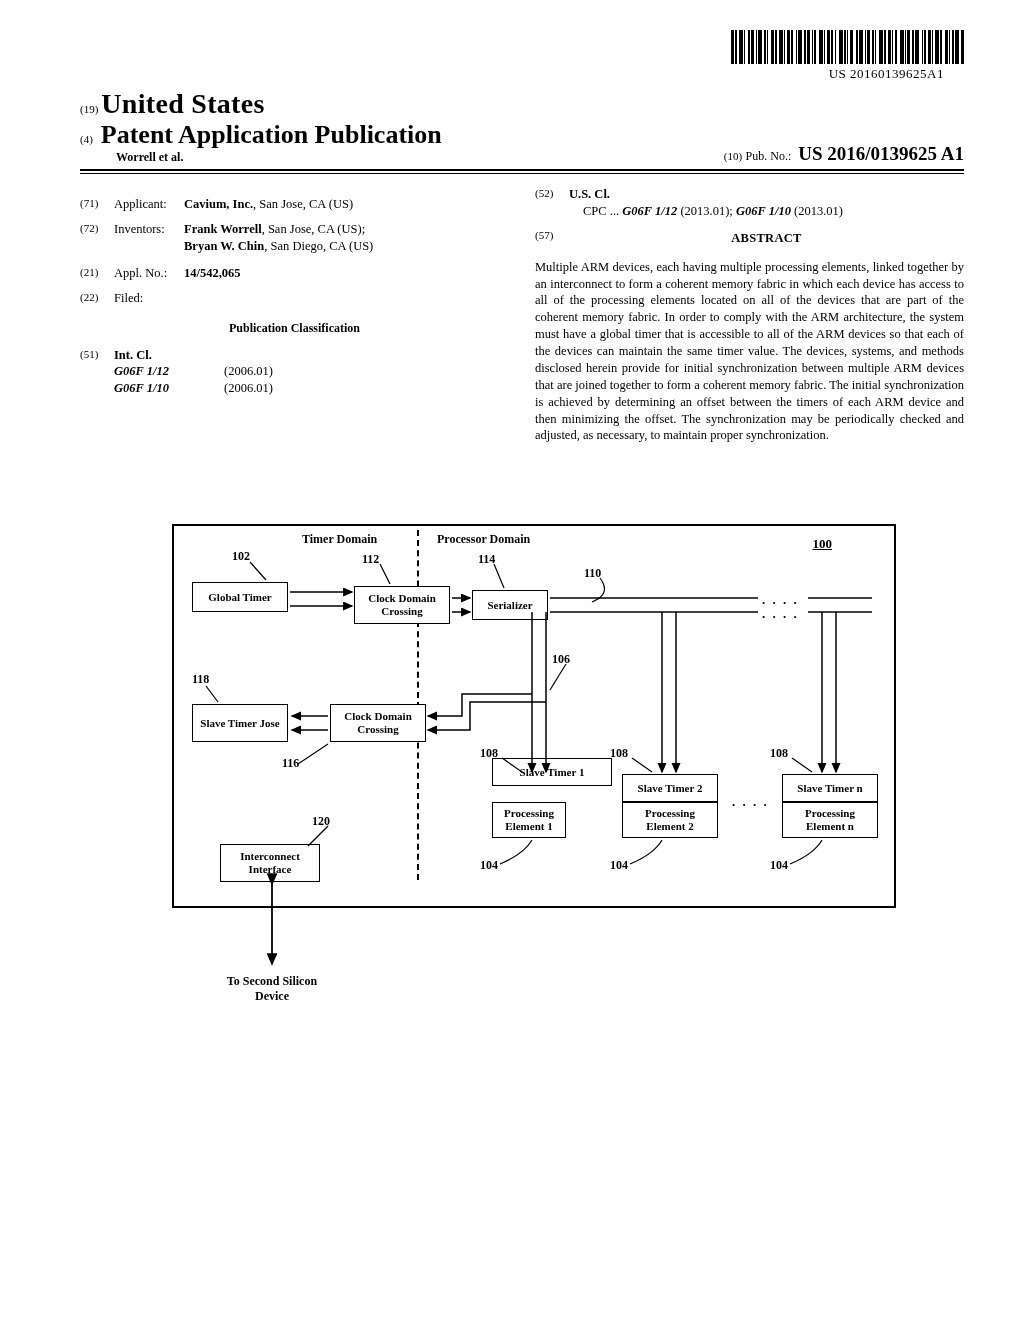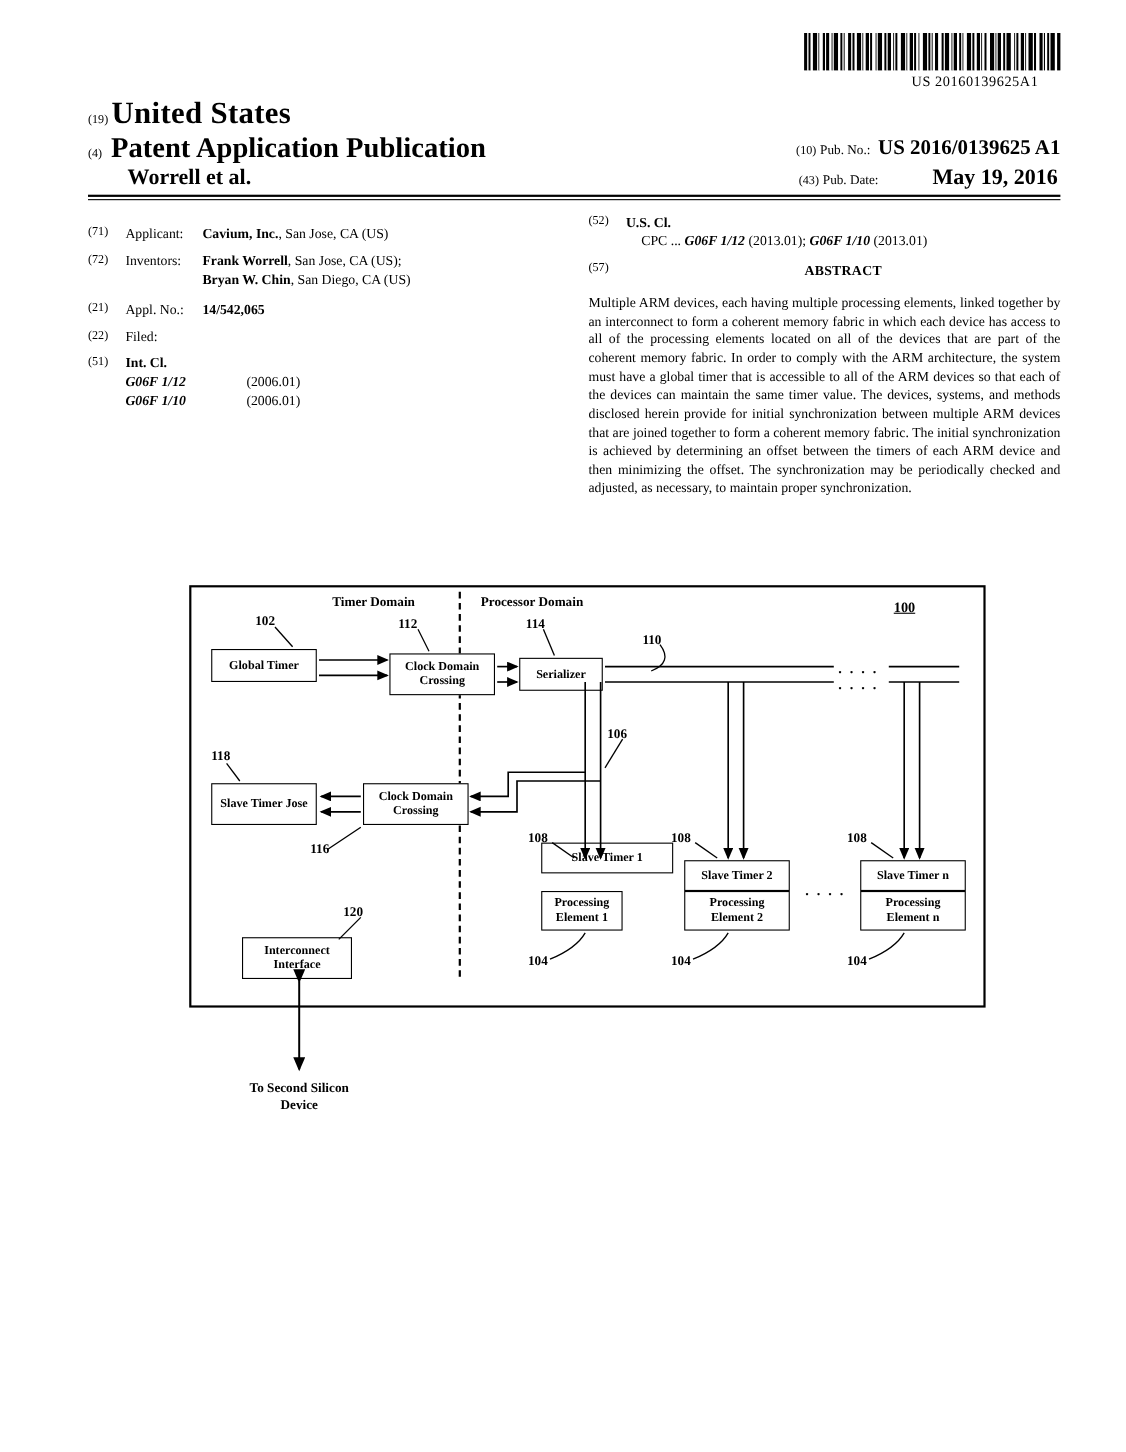--- a/index.html
+++ b/index.html
@@ -44,21 +44,21 @@
     display: flex;
     justify-content: space-between;
     align-items: flex-end;
     margin-top: 6px;
   }
   .header-left { }
   .us-line { font-size: 12px; }
   .us-title { font-size: 28px; font-weight: bold; letter-spacing: 0.3px; }
   .pap-line { display:flex; align-items:baseline; gap:8px; }
   .pap-title { font-size: 26px; font-weight: bold; }
-  .authors { font-size: 20px; font-weight: bold; margin-left: 36px; }
+  .authors { font-size: 12px; font-weight: bold; margin-left: 36px; }
   .header-right { text-align: center; font-size: 14px; }
   .header-right .pubno-lbl { font-size: 12px; }
   .header-right .pubno-val { font-size: 19px; font-weight: bold; }
   .header-right .pubdate-lbl { font-size: 12px; }
   .header-right .pubdate-val { font-size: 20px; font-weight: bold; }
   .hr-row { margin-top: 4px; }
   .rule-thick { border: none; border-top: 2.5px solid #000; margin: 4px 0 2px 0; }
   .rule-thin { border: none; border-top: 1px solid #000; margin: 0 0 8px 0; }
   .columns {
     display: flex;
@@ -286,26 +286,20 @@
         <span class="pap-title">Patent Application Publication</span>
       </div>
       <div class="authors">Worrell et al.</div>
     </div>
     <div class="header-right">
       <div class="hr-row">
         <span class="small">(10)</span>
         <span class="pubno-lbl">Pub. No.:</span>
         &nbsp;<span class="pubno-val">US 2016/0139625 A1</span>
       </div>
-      <div class="hr-row">
-        <span class="small">(43)</span>
-        <span class="pubdate-lbl">Pub. Date:</span>
-        &nbsp;&nbsp;&nbsp;&nbsp;&nbsp;&nbsp;&nbsp;&nbsp;&nbsp;&nbsp;&nbsp;&nbsp;
-        <span class="pubdate-val">May 19, 2016</span>
-      </div>
     </div>
   </div>
 
   <hr class="rule-thick">
   <hr class="rule-thin">
 
   <div class="columns">
     <div class="col">
       <div class="field-row" style="margin-top:10px">
         <div class="field-num">(71)</div>
@@ -324,20 +318,21 @@
       </div>
       <div class="field-row" style="margin-top:10px">
         <div class="field-num">(21)</div>
         <div class="field-lbl">Appl. No.:</div>
         <div class="field-body"><b>14/542,065</b></div>
       </div>
       <div class="field-row" style="margin-top:0">
         <div class="field-num">(22)</div>
         <div class="field-lbl">Filed:</div>
       </div>
+      <div class="pub-class-hdr">Publication Classification</div>
       <div class="field-row">
         <div class="field-num">(51)</div>
         <div class="field-body">
           <div><b>Int. Cl.</b></div>
           <div class="intcl-row">
             <span class="intcl-code">G06F 1/12</span>
             <span>(2006.01)</span>
           </div>
           <div class="intcl-row">
             <span class="intcl-code">G06F 1/10</span>

